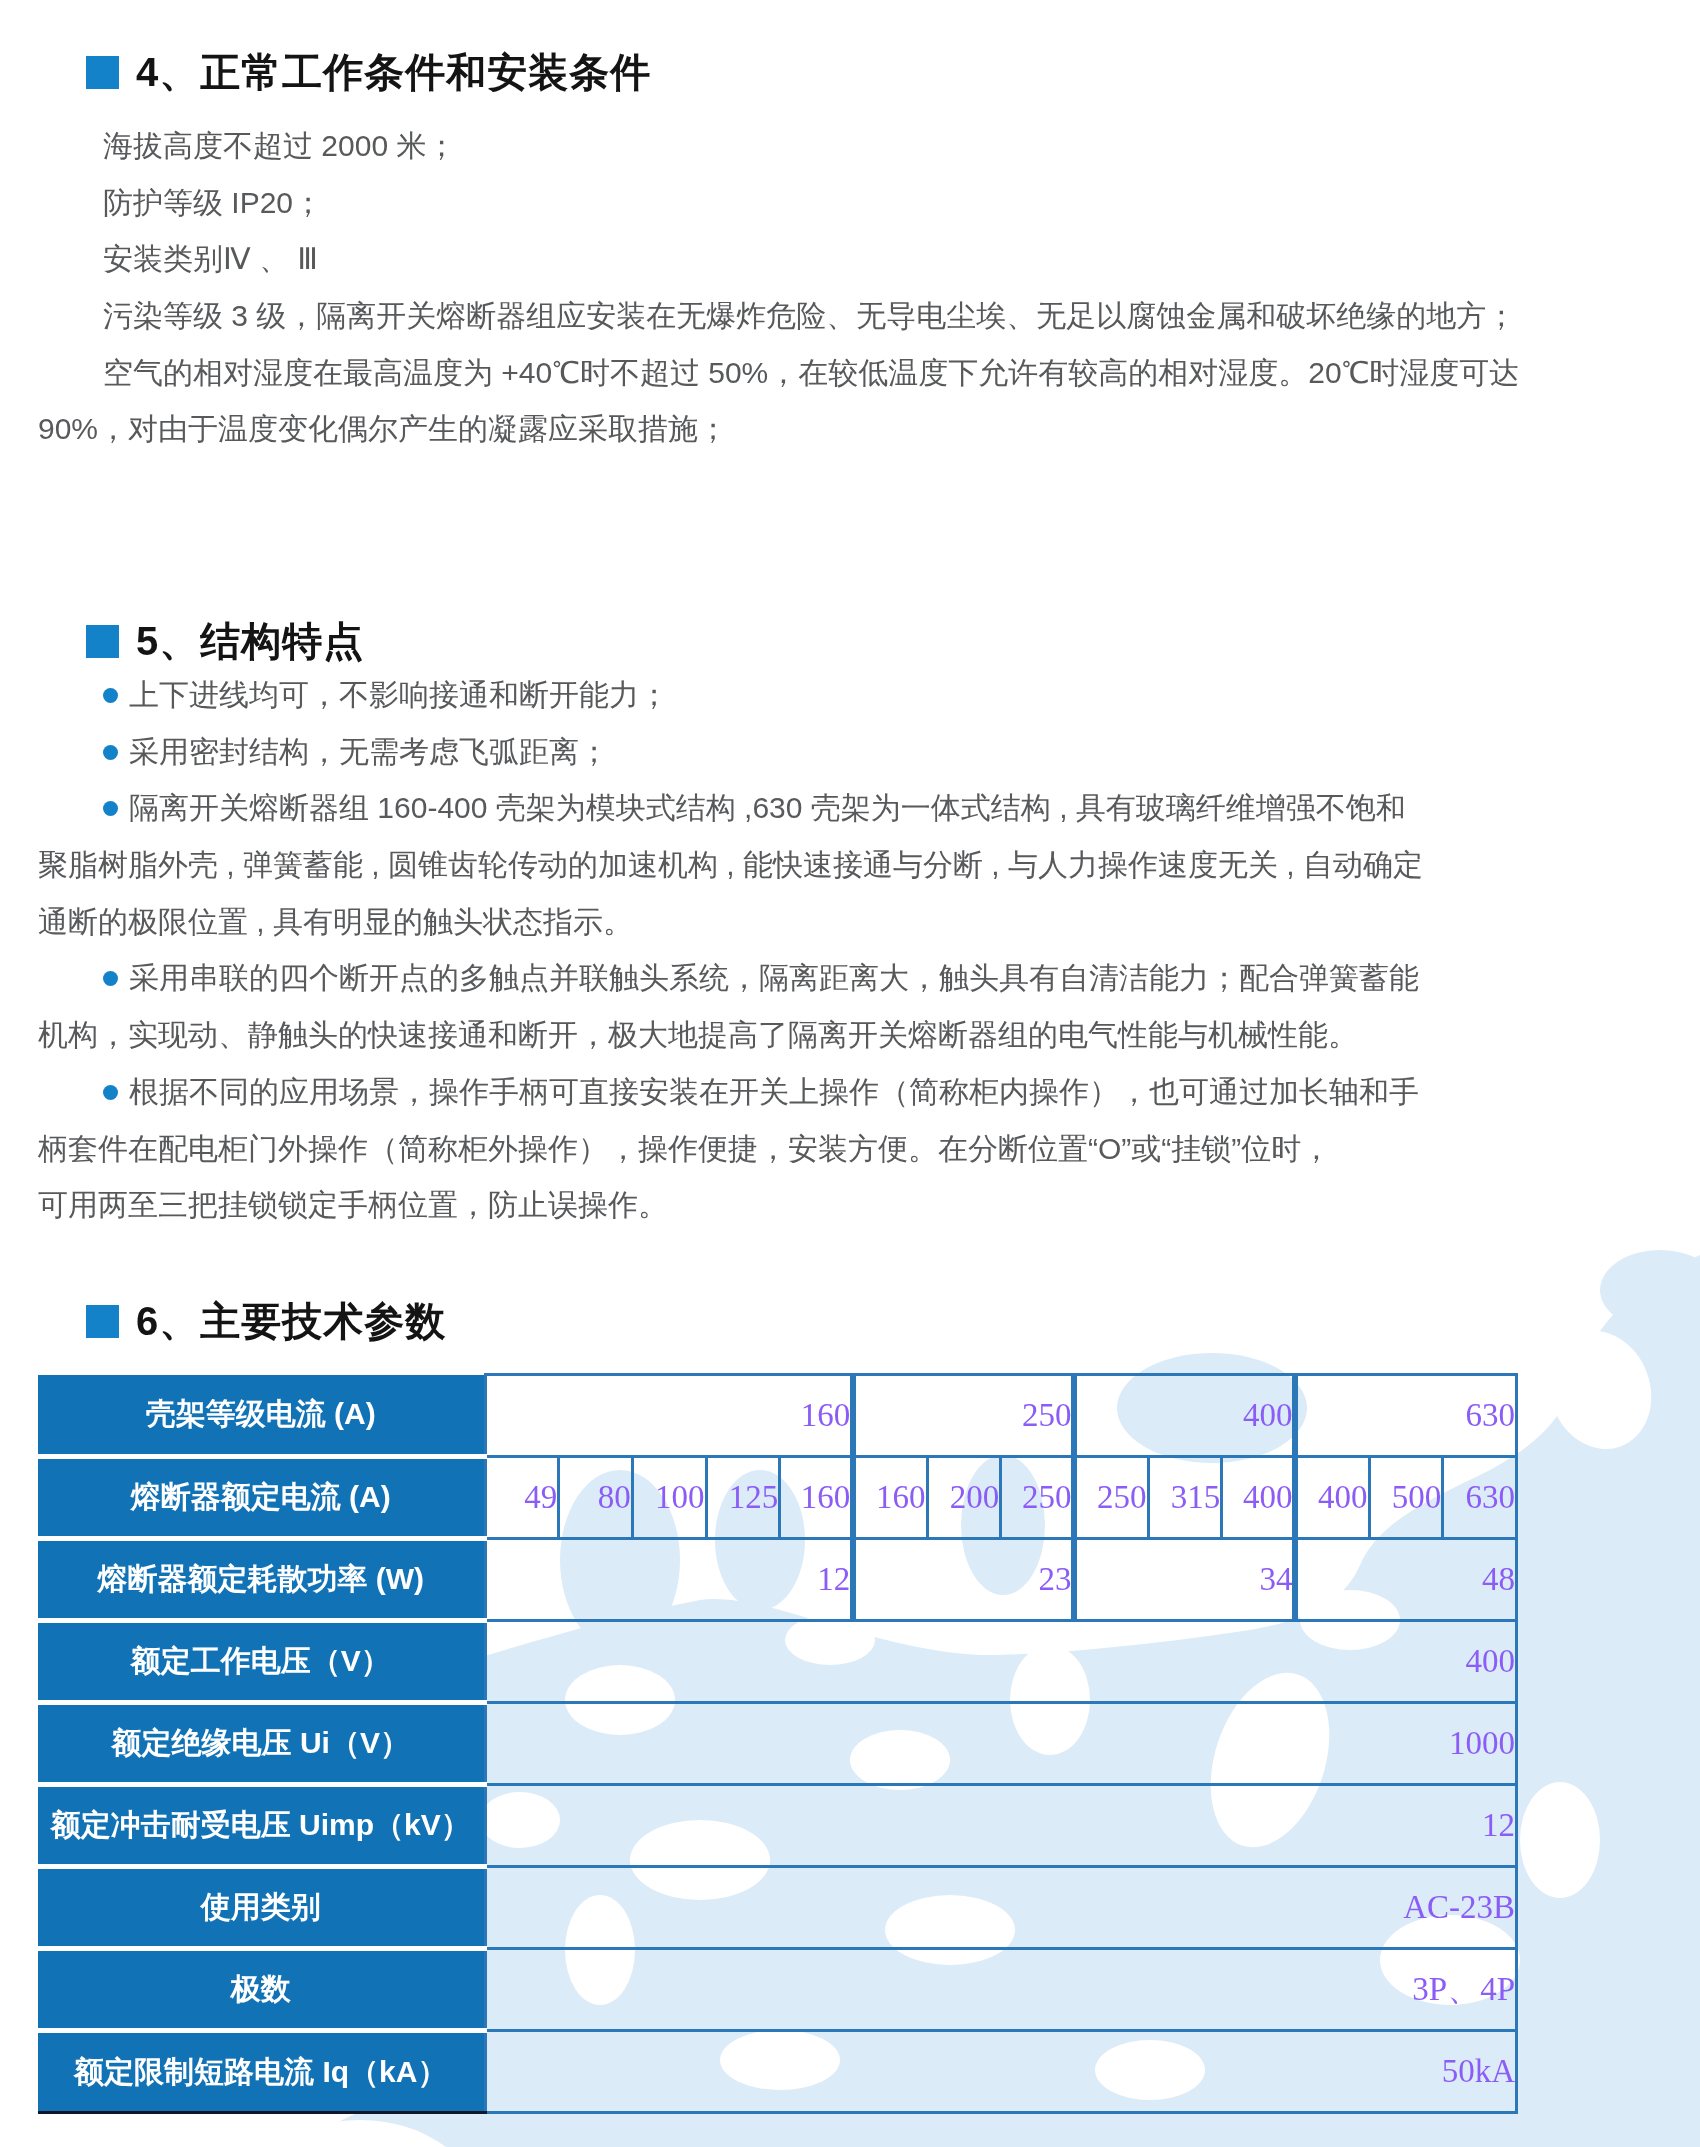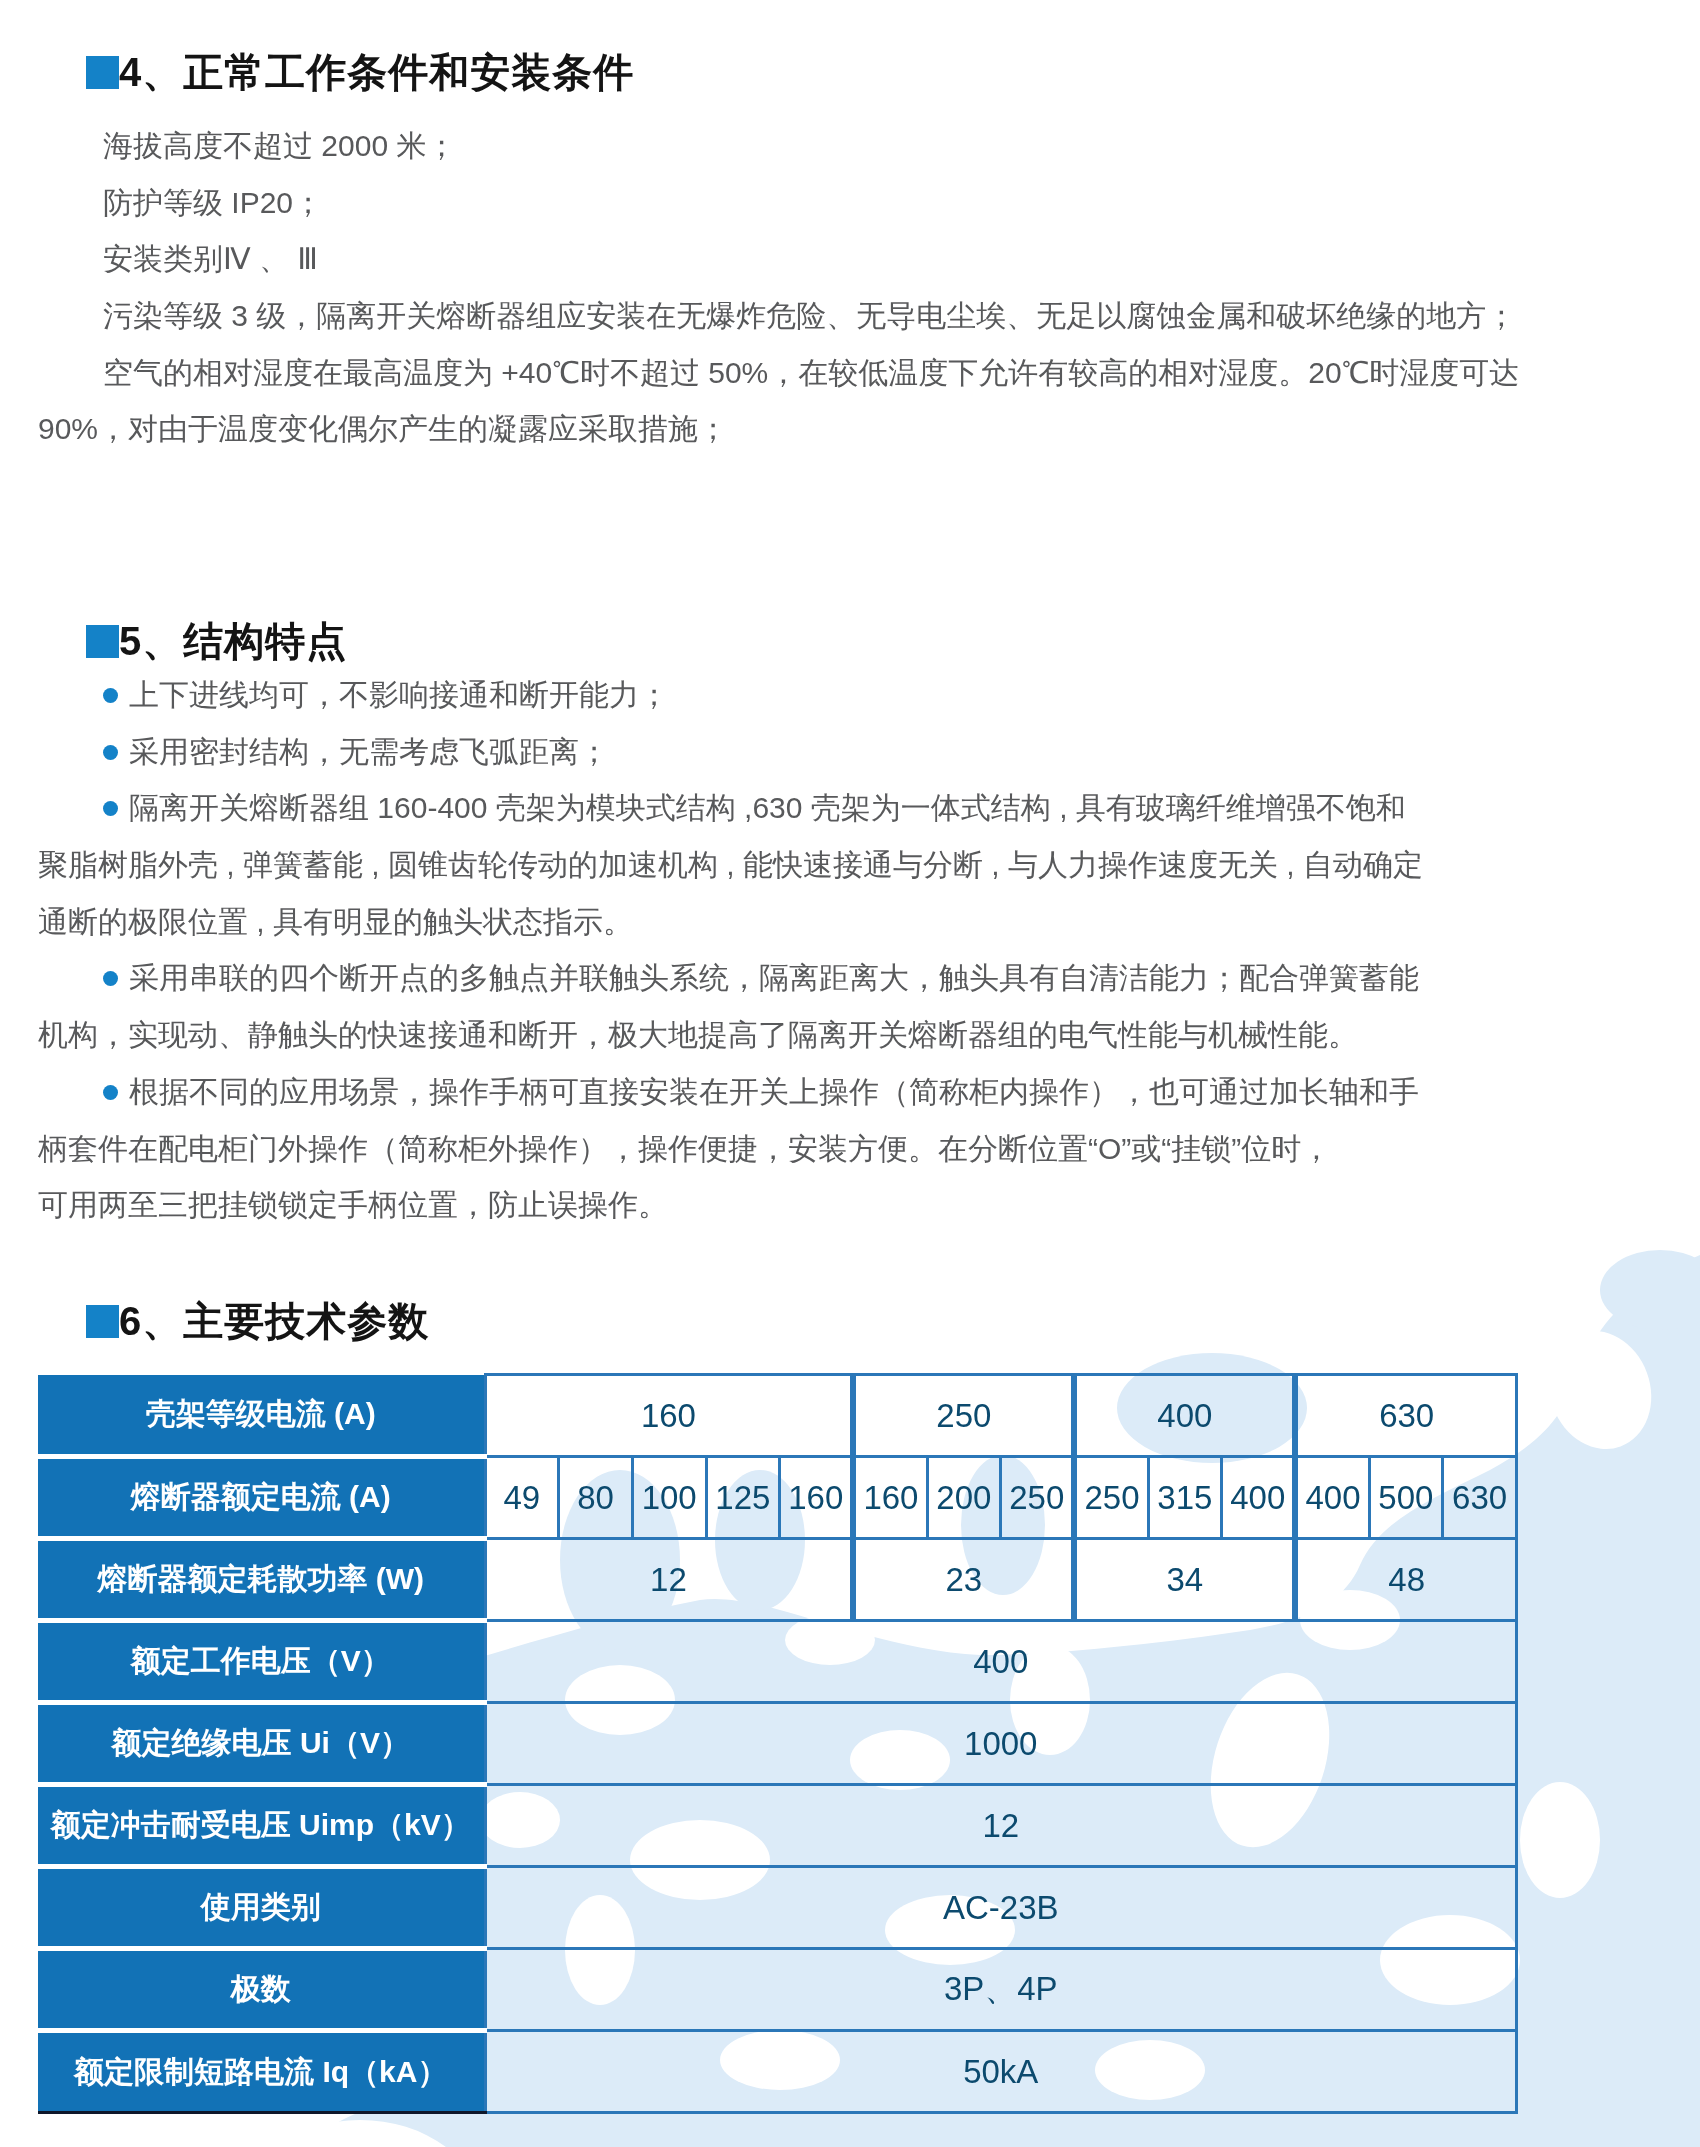--- a/index.html
+++ b/index.html
@@ -2,39 +2,39 @@
 <html><head>
 <meta charset="utf-8">
 <style>
   html,body{margin:0;padding:0;background:#fff;}
   .page{
     position:relative;width:1700px;height:2147px;background:#ffffff;overflow:hidden;
     font-family:"Liberation Sans",sans-serif;
   }
   .wm{position:absolute;left:0;top:0;width:1700px;height:2147px;}
   
-  .sec{position:absolute;left:38px;display:flex;align-items:center;height:48px;padding-left:48px;}
+  .sec{position:absolute;left:38px;display:flex;align-items:center;gap:17px;height:48px;padding-left:48px;}
   .sq{width:33px;height:33px;background:#1482c8;flex:0 0 auto;}
   .h{font-size:40px;font-weight:bold;color:#141414;letter-spacing:1px;white-space:nowrap;}
   
   .tblock{position:absolute;left:38px;width:1640px;color:#58595b;font-size:30px;}
   .ln{height:56.7px;line-height:56.7px;white-space:nowrap;}
   .ind{padding-left:65px;}
   .dot{display:inline-block;width:15px;height:15px;border-radius:50%;background:#1482c8;margin-right:11px;vertical-align:2px;}
   
   .ptable{position:absolute;left:38px;top:1373px;width:1480px;border-collapse:collapse;table-layout:fixed;}
   .ptable tr{height:82px;}
   .ptable th{
     background:#1272b6;color:#ffffff;font-size:30px;font-weight:bold;text-align:center;
     border-bottom:5px solid #ffffff;padding:0;font-family:"Liberation Sans",sans-serif;
   }
   .ptable tr.last th{border-bottom:3px solid #0f172a;}
   .ptable td{
-    border:3px solid #2b77b8;text-align:center;vertical-align:middle;padding:0;
-    font-family:Liberation Sans, sans-serif;font-size:33px;color:#0c4a6e;
+    border:3px solid #2b77b8;text-align:right;vertical-align:middle;padding:0;
+    font-family:Liberation Serif, serif;font-size:33px;color:#8b5cf6;
     background:transparent;
   }
   .gb{border-left-width:6px !important;}
 </style>
 </head>
 <body>
 
 <div class="page">
 
   <svg class="wm" viewBox="0 0 1700 2147" aria-hidden="true">

